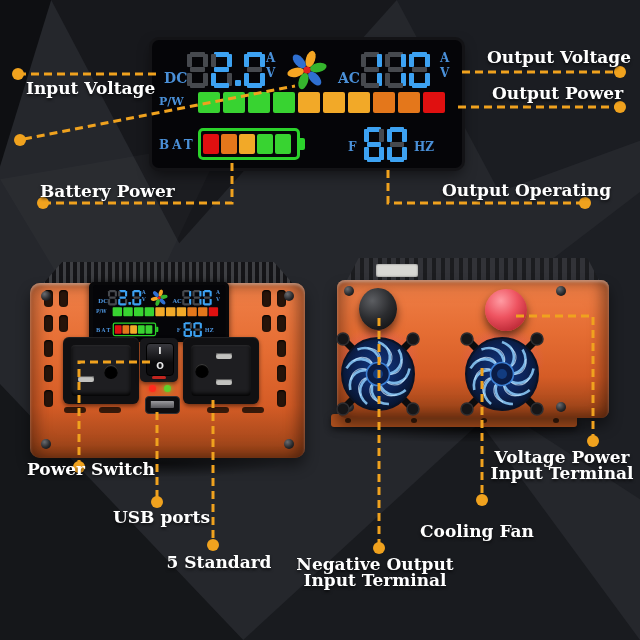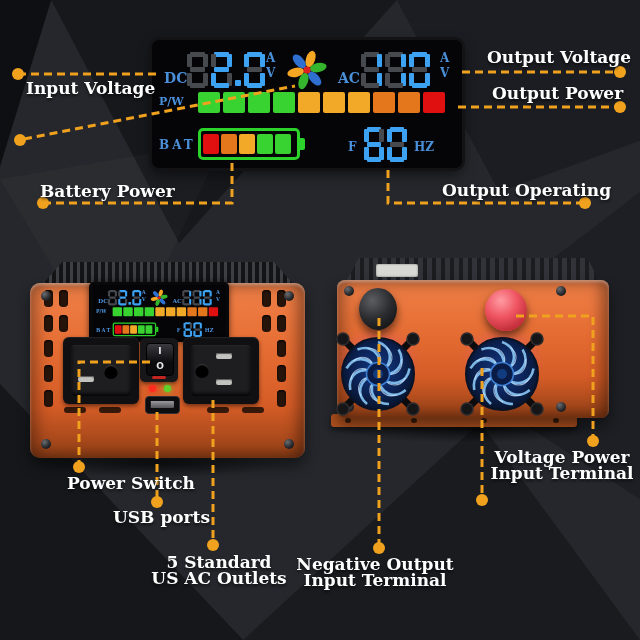--- a/index.html
+++ b/index.html
@@ -385,27 +385,27 @@
         <circle cx="585" cy="203" r="6"></circle>
       <circle cx="79" cy="467" r="6"></circle>
         <circle cx="157" cy="502" r="6"></circle>
       <circle cx="213" cy="545" r="6"></circle>
         <circle cx="379" cy="548" r="6"></circle>
       <circle cx="482" cy="500" r="6"></circle>
         <circle cx="593" cy="441" r="6"></circle>
     </g>
   </svg>
 
-  <div class="label" style="left:27px;top:475px;margin-left:40px;">Power Switch</div>
+  <div class="label" style="left:27px;top:461px;">Power Switch</div>
   <div class="label" style="left:113px;top:509px;">USB ports</div>
   <div class="label center" style="left:219px;top:554px;">
-    <span>5 Standard</span><br><span>US AC Outlets</span>
+    <span>5 Standard</span><br>
   </div>
   <div class="label center" style="left:375px;top:556px;">
     <span>Negative Output</span><br><span>Input Terminal</span>
   </div>
   <div class="label center" style="left:477px;top:507px;">
-    <br>
+    <br><span>Cooling Fan</span>
   </div>
   <div class="label center" style="left:562px;top:449px;">
     <span>Voltage Power</span><br><span>Input Terminal</span>
   </div>
 </div>
 
 </body></html>

